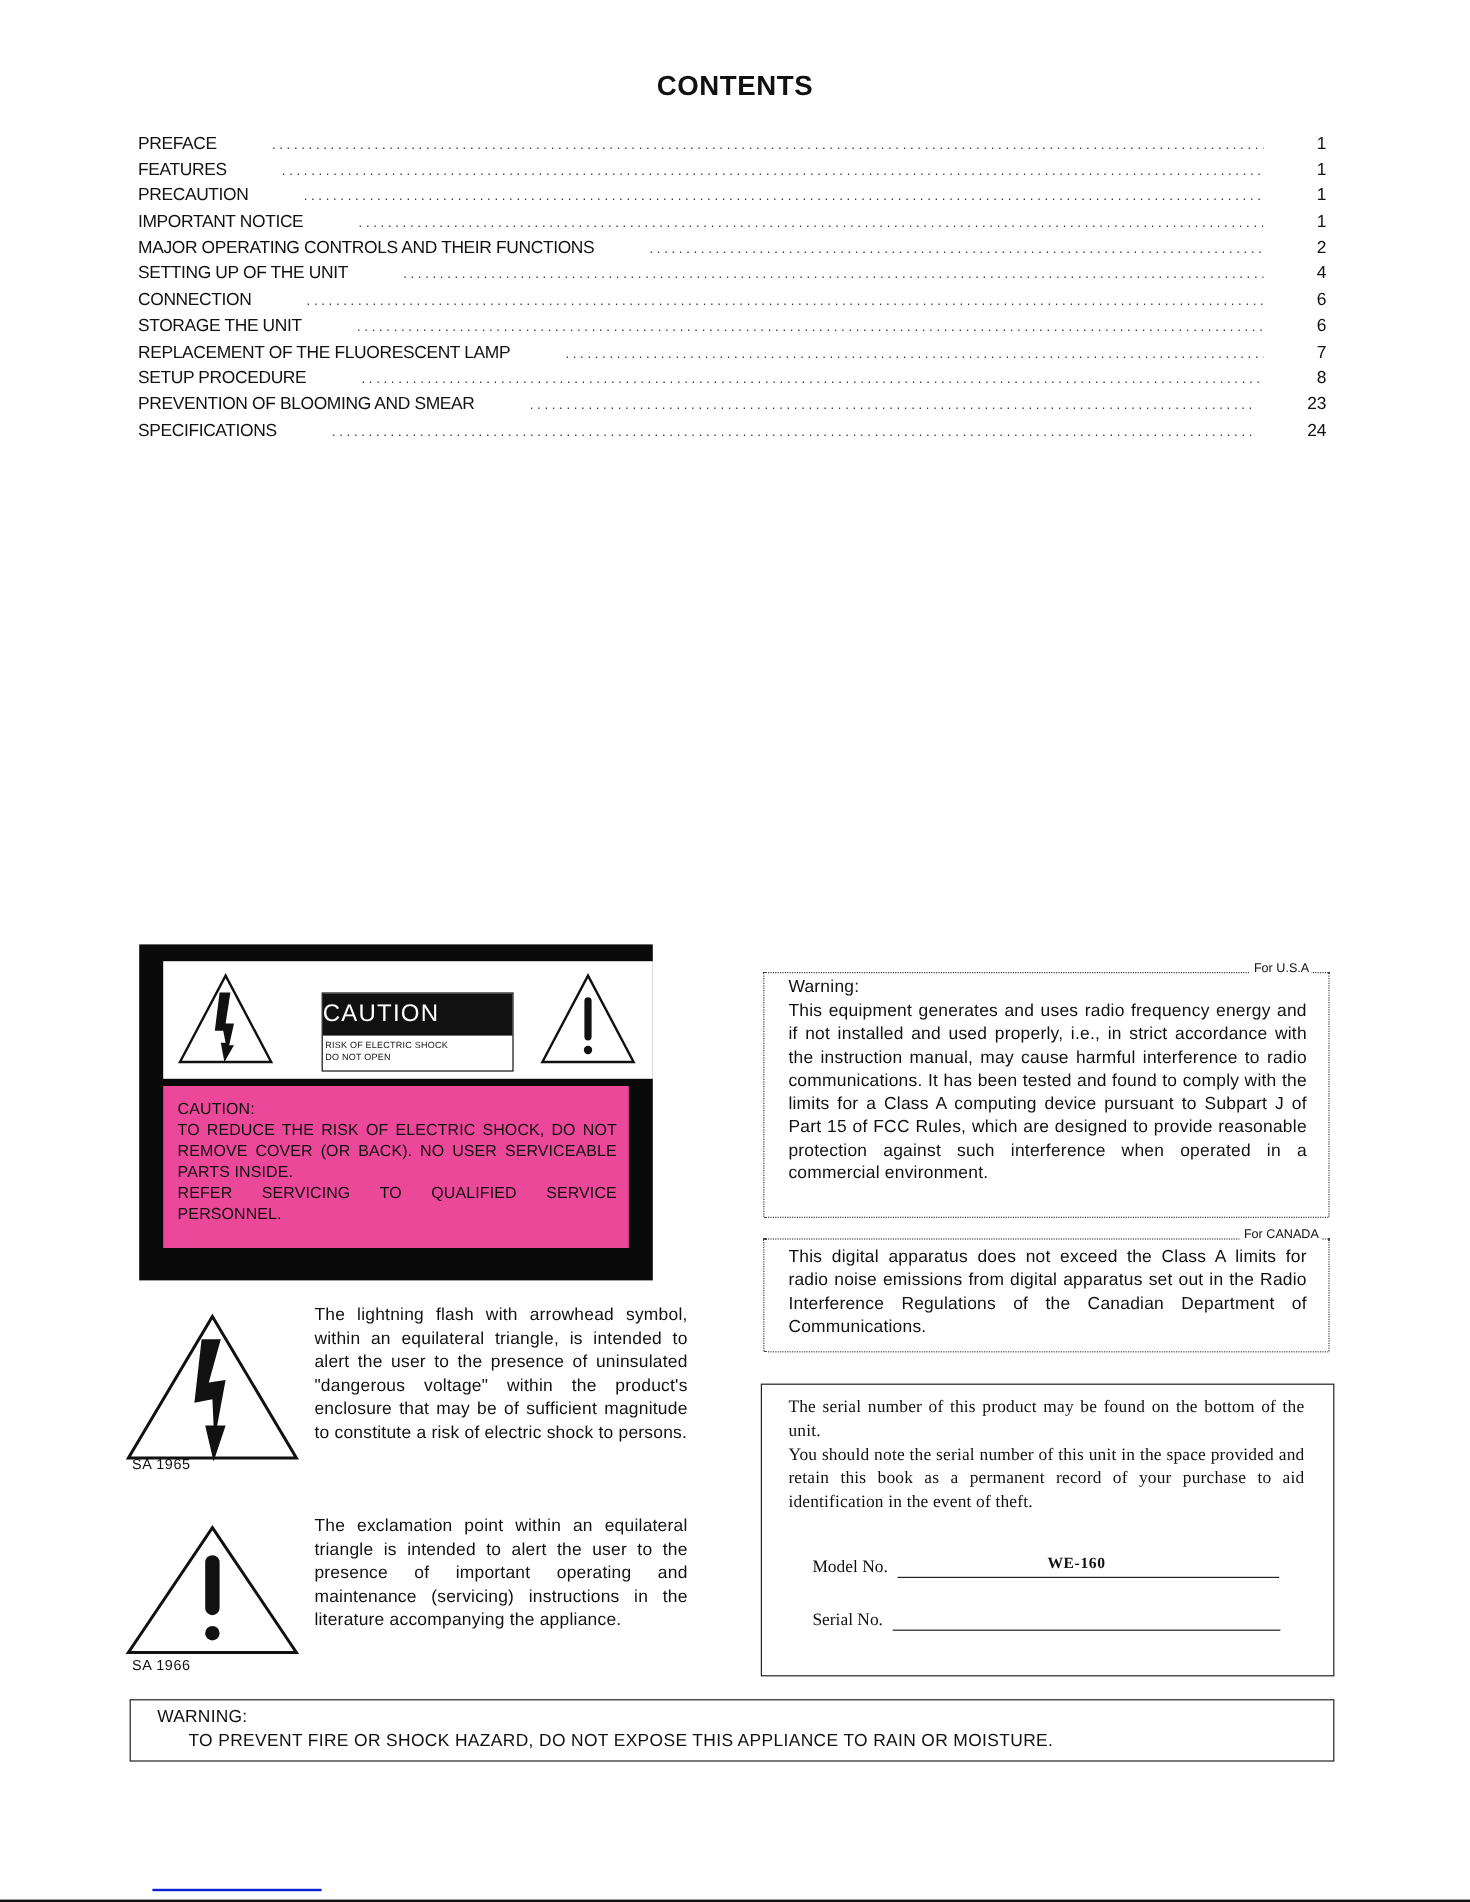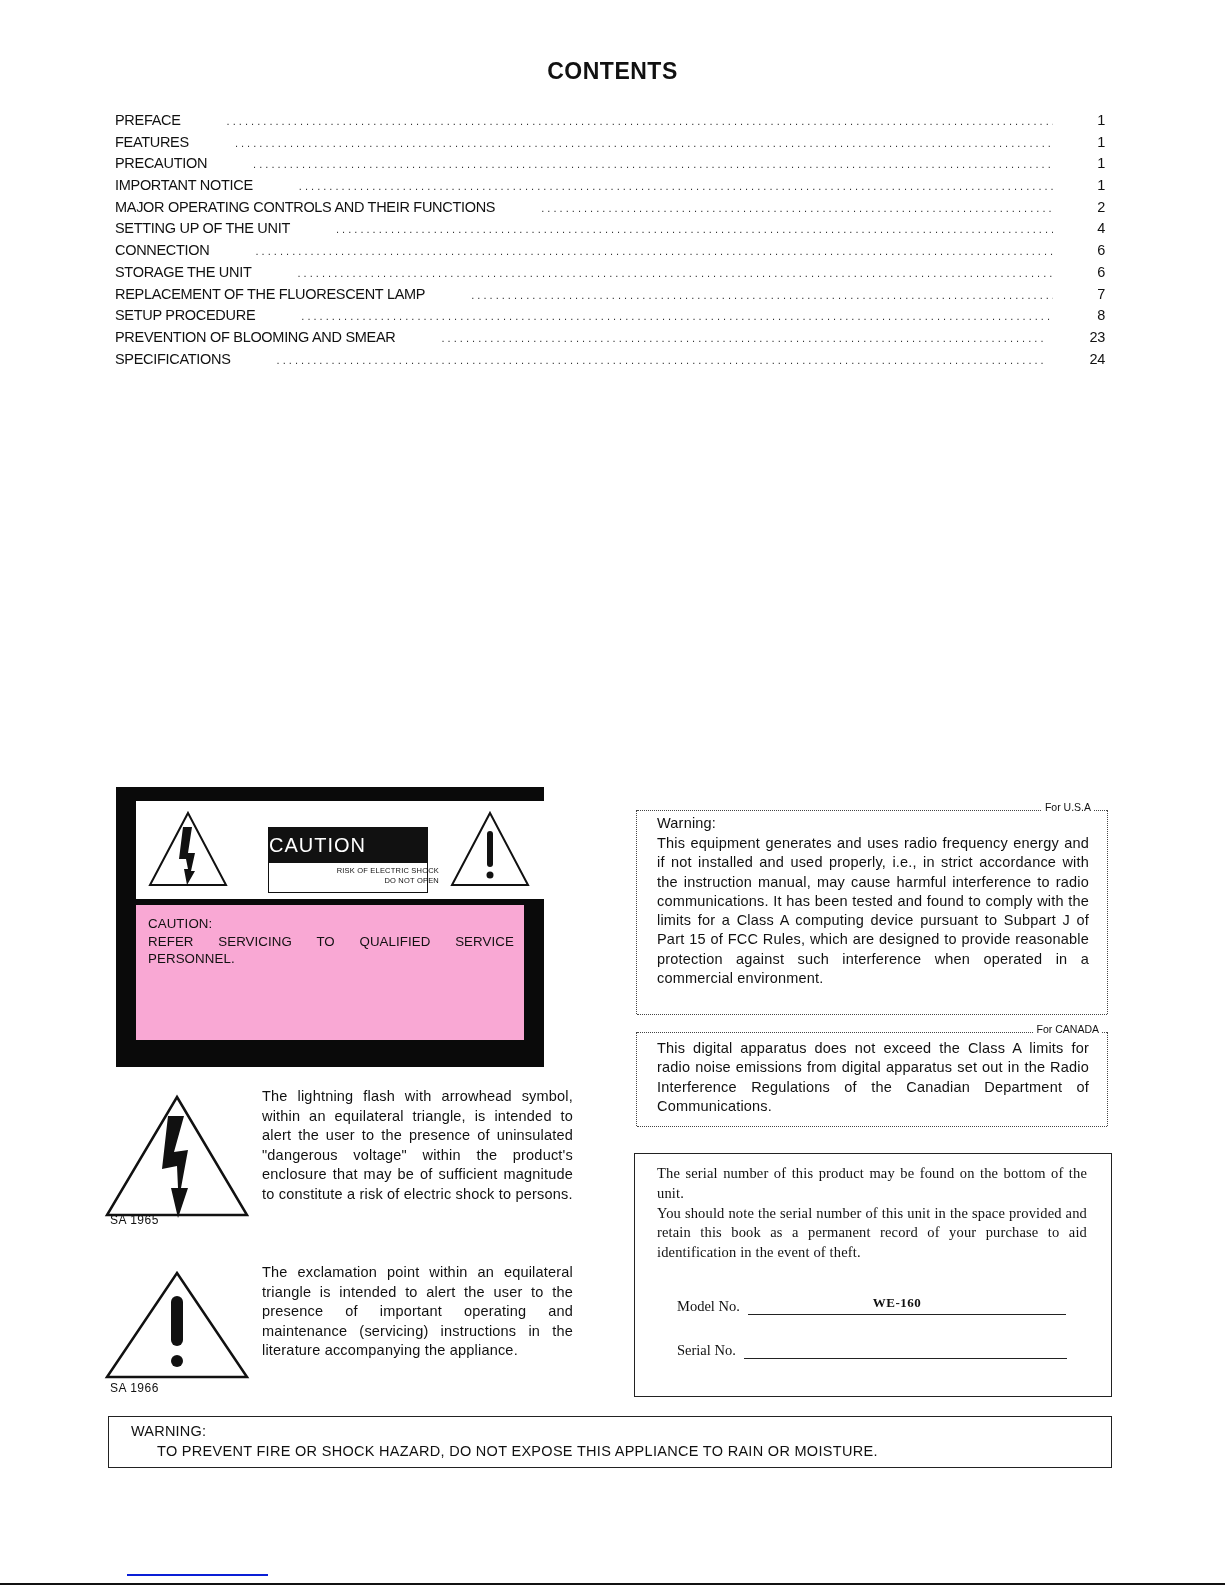--- a/index.html
+++ b/index.html
@@ -11,25 +11,25 @@
   #toc { left: 115px; top: 112px; width: 990px; }
   .toc-row { display: flex; align-items: baseline; height: 21.7px; font-size: 14.5px; letter-spacing: -0.3px; gap: 36px; }
   .toc-label { white-space: nowrap; padding-right: 10px; }
   .toc-dots { flex: 1; overflow: hidden; white-space: nowrap; font-size: 11px; letter-spacing: 3.2px; color: #333; }
   .toc-dots::before { content: ". . . . . . . . . . . . . . . . . . . . . . . . . . . . . . . . . . . . . . . . . . . . . . . . . . . . . . . . . . . . . . . . . . . . . . . . . . . . . . . . . . . . . . . . . . . . . . . . . . . . . . . . . . . . . . . . . . . . . . . . . . . . . . . . . . . . . . . . . . . . . . . . . . . . . . . . . . . . . ."; letter-spacing: 0; }
   .toc-page { padding-left: 6px; min-width: 10px; text-align: right; }
 
   
   #caution-panel { left: 116px; top: 787px; width: 428px; height: 280px; background: #0a0a0a; }
   #caution-top { left: 20px; top: 14px; width: 408px; height: 98px; background: #fff; }
-  #caution-bottom { left: 20px; top: 118px; width: 388px; height: 135px; background: #f9a8d4; }
+  #caution-bottom { left: 20px; top: 118px; width: 388px; height: 135px; background: #ec4899; }
   .tri-svg { position: absolute; }
   #caution-label-box { left: 132px; top: 26px; width: 158px; height: 64px; border: 1.5px solid #111; background: #fff; }
   #caution-label-head { position: absolute; left: 0; top: 0; width: 158px; height: 35px; background: #111; color: #fff; font-size: 20px; text-align: left; line-height: 35px; letter-spacing: 1px; }
-  #caution-label-sub { position: absolute; left: 12px; top: 38px; width: 158px; font-size: 7.5px; line-height: 10px; text-align: right; letter-spacing: 0.2px; }
+  #caution-label-sub { position: absolute; left: 2px; top: 38px; width: 158px; font-size: 7.5px; line-height: 10px; text-align: left; letter-spacing: 0.2px; }
   #caution-text { left: 12px; top: 10px; width: 366px; font-size: 13.3px; line-height: 17.5px; text-align: justify; letter-spacing: 0.1px; }
   .ct-line { display: block; }
 
   
   .sym-text { left: 262px; width: 311px; font-size: 14.5px; line-height: 19.6px; text-align: justify; letter-spacing: 0.2px; }
   .sym-code { font-size: 12px; letter-spacing: 0.5px; }
 
   
   .dot-box { border: 1.5px dotted #444; }
   .dot-tag { position: absolute; right: 14px; top: -9px; background: #fff; font-size: 10.5px; padding: 0 2px 0 4px; }
@@ -134,20 +134,21 @@
     </div>
     <svg class="tri-svg" style="left:312px;top:8px" width="84" height="80" viewBox="0 0 84 80">
       <polygon points="42,4 80,76 4,76" fill="#fff" stroke="#111" stroke-width="2"></polygon>
       <rect x="39" y="22" width="6" height="36" rx="3" fill="#111"></rect>
       <circle cx="42" cy="66" r="3.5" fill="#111"></circle>
     </svg>
   </div>
   <div class="abs" id="caution-bottom">
     <div class="abs" id="caution-text">
       <span class="ct-line">CAUTION:</span>
+      <span class="ct-line">TO REDUCE THE RISK OF ELECTRIC SHOCK, DO NOT REMOVE COVER (OR BACK). NO USER SERVICEABLE PARTS INSIDE.</span>
       <span class="ct-line">REFER SERVICING TO QUALIFIED SERVICE PERSONNEL.</span>
     </div>
   </div>
 </div>
 
 <svg class="abs" style="left:104px;top:1094px" width="146" height="124" viewBox="0 0 146 124">
   <polygon points="73,3 143,121 3,121" fill="#fff" stroke="#111" stroke-width="2.5"></polygon>
   <polygon points="64,22 80,22 70,58 84,56 77,94 84,94 74,124 67,94 74,94 73,72 58,75" fill="#111"></polygon>
 </svg>
 <div class="abs sym-code" style="left:110px;top:1213px">SA 1965</div>

